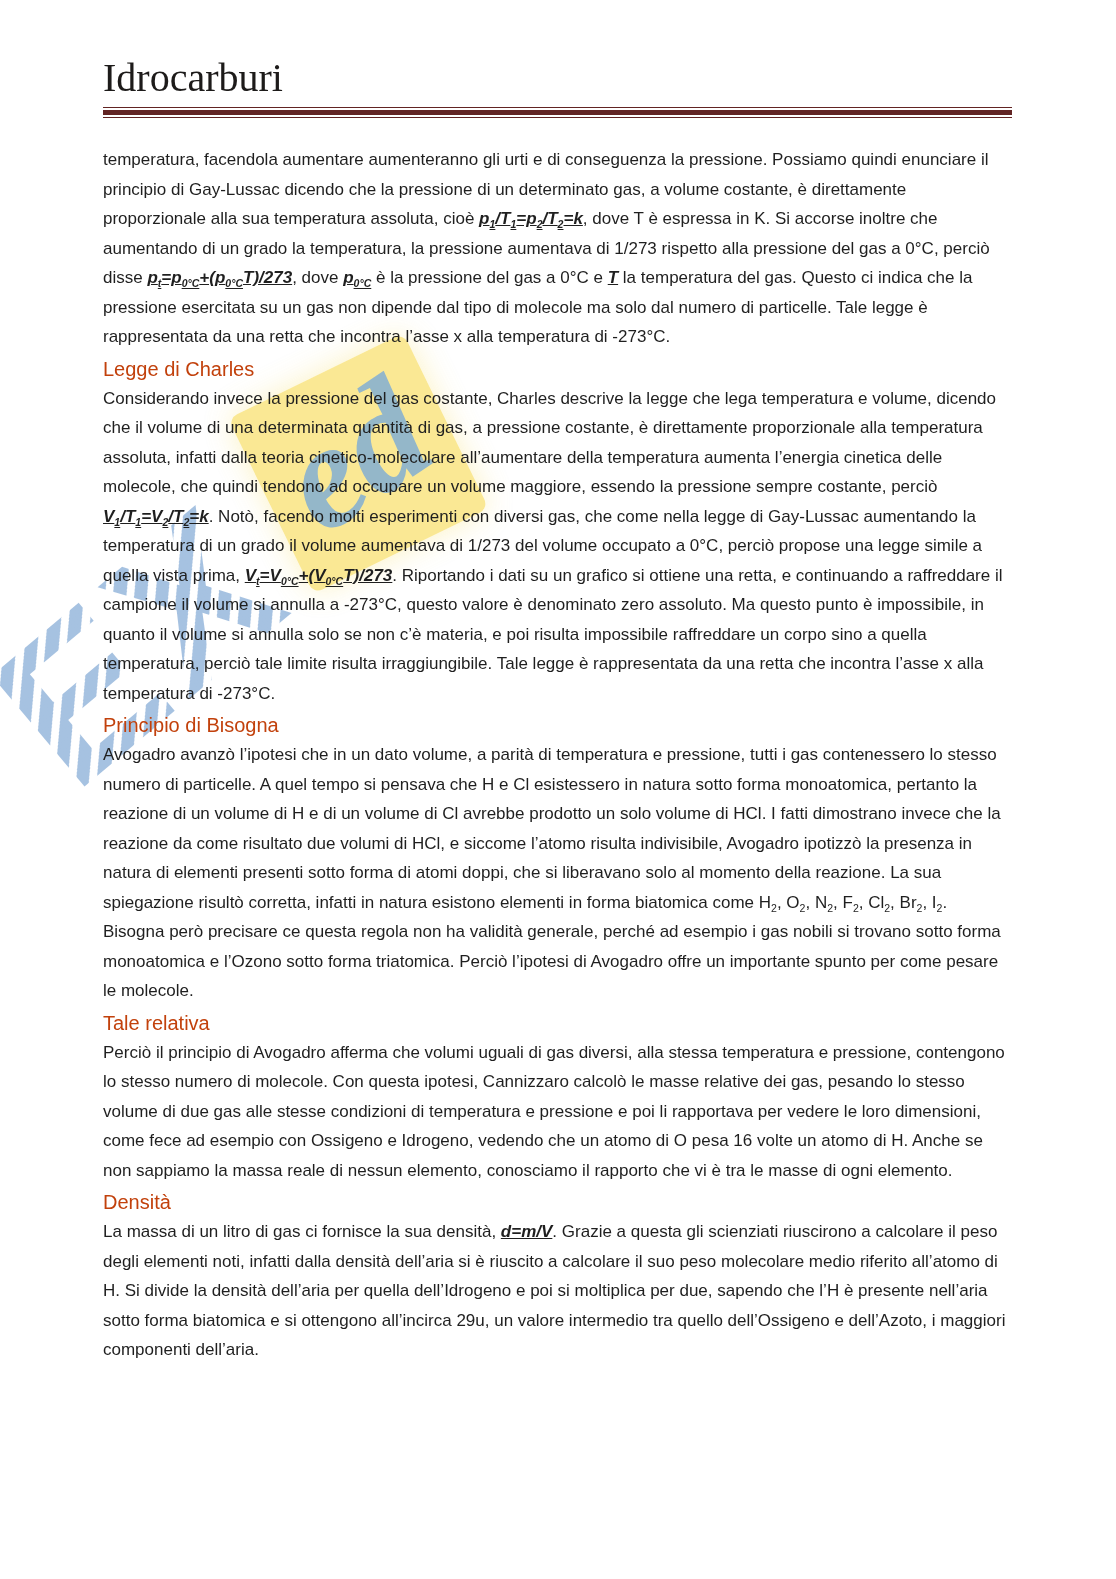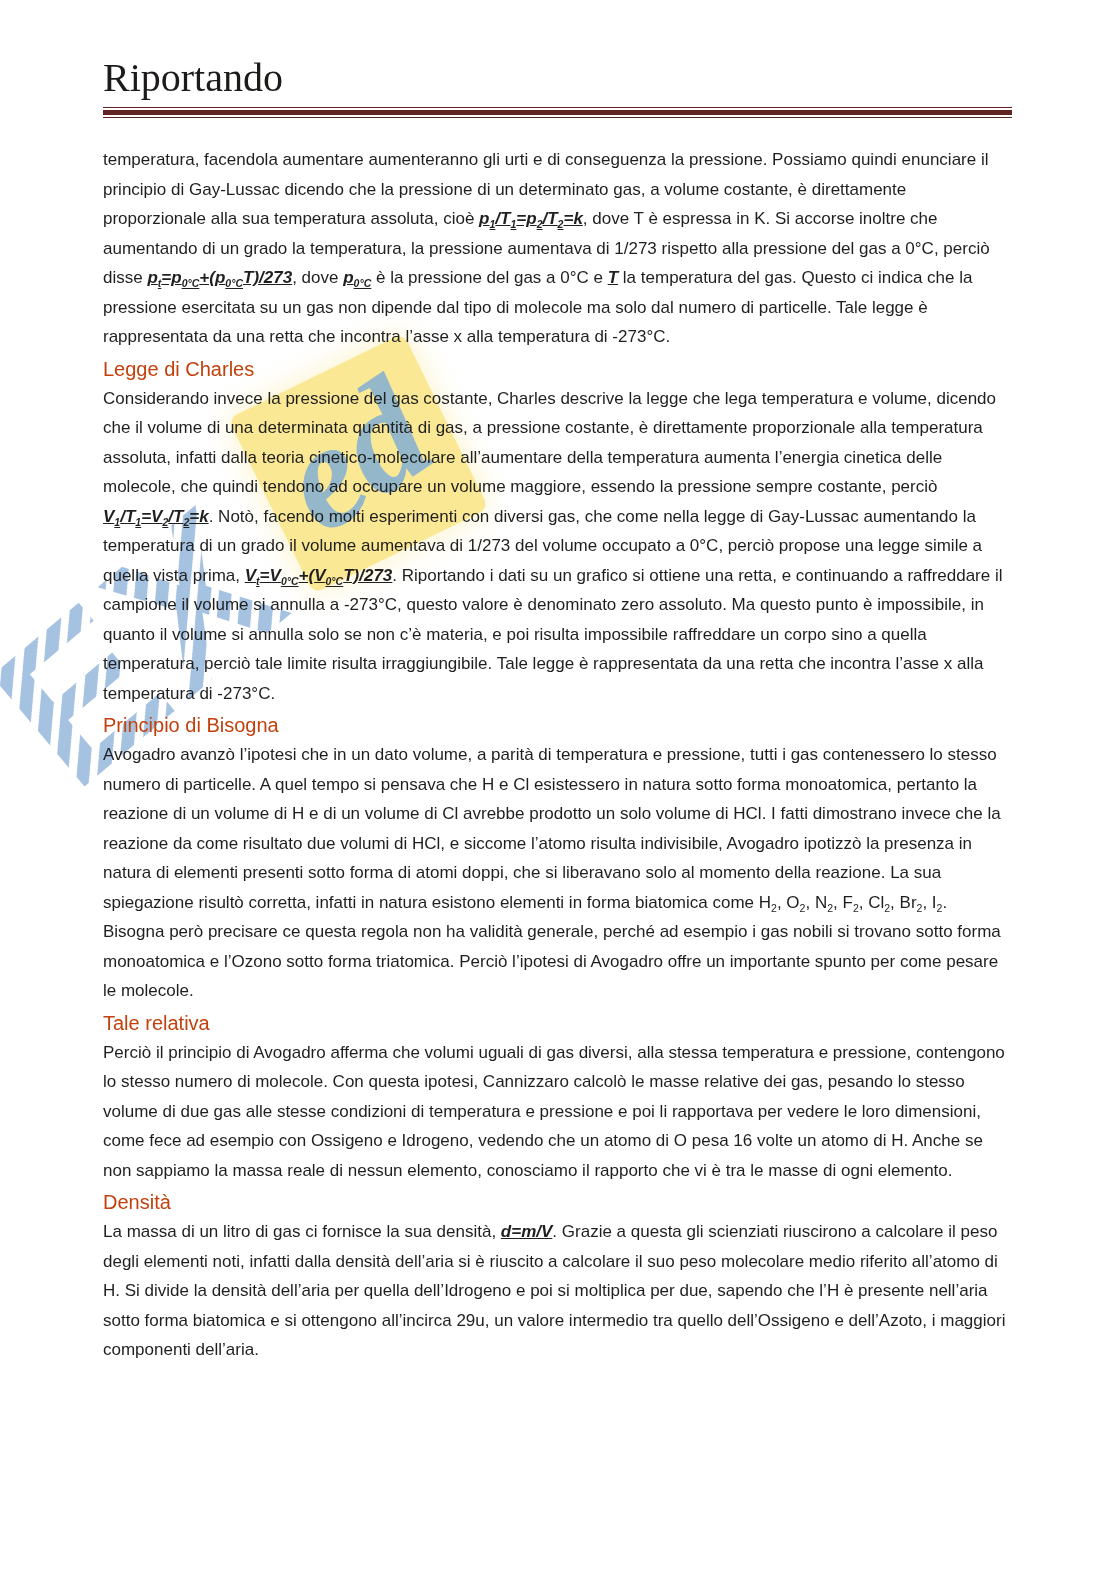--- a/index.html
+++ b/index.html
@@ -87,21 +87,21 @@
   <div class="watermark" aria-hidden="true">
     <div class="wm-rot">
       <span class="wm-letters">EX</span>
       <span class="wm-diamond">
         <span class="wm-script">ed</span>
       </span>
     </div>
   </div>
 
   <div class="content">
-    <h1 class="doc-title">Riportando</h1>
+    <h1 class="doc-title">Idrocarburi</h1>
     <div class="title-rule"></div>
     <div>
         <p class="body-par"><span>temperatura, facendola aumentare aumenteranno gli urti e di conseguenza la pressione. Possiamo quindi enunciare il principio di Gay-Lussac dicendo che la pressione di un determinato gas, a volume costante, è direttamente proporzionale alla sua temperatura assoluta, cioè </span><span class="f">p</span><sub class="f">1</sub><span class="f">/T</span><sub class="f">1</sub><span class="f">=p</span><sub class="f">2</sub><span class="f">/T</span><sub class="f">2</sub><span class="f">=k</span><span>, dove T è espressa in K.  Si accorse inoltre che aumentando di un grado la temperatura, la pressione aumentava di 1/273 rispetto alla pressione del gas a 0°C, perciò disse </span><span class="f">p</span><sub class="f">t</sub><span class="f">=p</span><sub class="f">0°C</sub><span class="f">+(p</span><sub class="f">0°C</sub><span class="f">T)/273</span><span>, dove </span><span class="f">p</span><sub class="f">0°C</sub><span> è la pressione del gas a 0°C e </span><span class="f">T</span><span> la temperatura del gas. Questo ci indica che la pressione esercitata su un gas non dipende dal tipo di molecole ma solo dal numero di particelle. Tale legge è rappresentata da una retta che incontra l’asse x alla temperatura di -273°C.</span></p>
         <h2 class="sec-heading">Legge di Charles</h2>
         <p class="body-par"><span>Considerando invece la pressione del gas costante, Charles descrive la legge che lega temperatura e volume, dicendo che il volume di una determinata quantità di gas, a pressione costante, è direttamente proporzionale alla temperatura assoluta, infatti dalla teoria cinetico-molecolare all’aumentare della temperatura aumenta l’energia cinetica delle molecole, che quindi tendono ad occupare un volume maggiore, essendo la pressione sempre costante, perciò </span><span class="f">V</span><sub class="f">1</sub><span class="f">/T</span><sub class="f">1</sub><span class="f">=V</span><sub class="f">2</sub><span class="f">/T</span><sub class="f">2</sub><span class="f">=k</span><span>. Notò, facendo molti esperimenti con diversi gas, che come nella legge di Gay-Lussac aumentando la temperatura di un grado il volume aumentava di 1/273 del volume occupato a 0°C, perciò propose una legge simile a quella vista prima, </span><span class="f">V</span><sub class="f">t</sub><span class="f">=V</span><sub class="f">0°C</sub><span class="f">+(V</span><sub class="f">0°C</sub><span class="f">T)/273</span><span>. Riportando i dati su un grafico si ottiene una retta, e continuando a raffreddare il campione il volume si annulla a -273°C, questo valore è denominato </span><span class="b">zero assoluto</span><span>. Ma questo punto è impossibile, in quanto il volume si annulla solo se non c’è materia, e poi risulta impossibile raffreddare un corpo sino a quella temperatura, perciò tale limite risulta irraggiungibile. Tale legge è rappresentata da una retta che incontra l’asse x alla temperatura di -273°C.</span></p>
         <h2 class="sec-heading">Principio di Bisogna</h2>
         <p class="body-par"><span>Avogadro avanzò l’ipotesi che in un dato volume, a parità di temperatura e pressione, tutti i gas contenessero lo stesso numero di particelle. A quel tempo si pensava che H e Cl esistessero in natura sotto forma monoatomica, pertanto la reazione di un volume di H e di un volume di Cl avrebbe prodotto un solo volume di HCl. I fatti dimostrano invece che la reazione da come risultato due volumi di HCl, e siccome l’atomo risulta indivisibile, Avogadro ipotizzò la presenza in natura di elementi presenti sotto forma di atomi doppi, che si liberavano solo al momento della reazione. La sua spiegazione risultò corretta, infatti in natura esistono elementi in forma biatomica come H</span><sub>2</sub><span>, O</span><sub>2</sub><span>, N</span><sub>2</sub><span>, F</span><sub>2</sub><span>, Cl</span><sub>2</sub><span>, Br</span><sub>2</sub><span>, I</span><sub>2</sub><span>.  Bisogna però precisare ce questa regola non ha validità generale, perché ad esempio i gas nobili si trovano sotto forma monoatomica e l’Ozono sotto forma triatomica. Perciò l’ipotesi di Avogadro offre un importante spunto per come pesare le molecole.</span></p>
         <h2 class="sec-heading">Tale relativa</h2>
         <p class="body-par"><span>Perciò il principio di Avogadro afferma che volumi uguali di gas diversi, alla stessa temperatura e pressione, contengono lo stesso numero di molecole. Con questa ipotesi, Cannizzaro calcolò le </span><span class="b">masse relative</span><span> dei gas, pesando lo stesso volume di due gas alle stesse condizioni di temperatura e pressione e poi li rapportava per vedere le loro dimensioni, come fece ad esempio con Ossigeno e Idrogeno, vedendo che un atomo di O pesa 16 volte un atomo di H. Anche se non sappiamo la massa reale di nessun elemento, conosciamo il rapporto che vi è tra le masse di ogni elemento.</span></p>
         <h2 class="sec-heading">Densità</h2>

